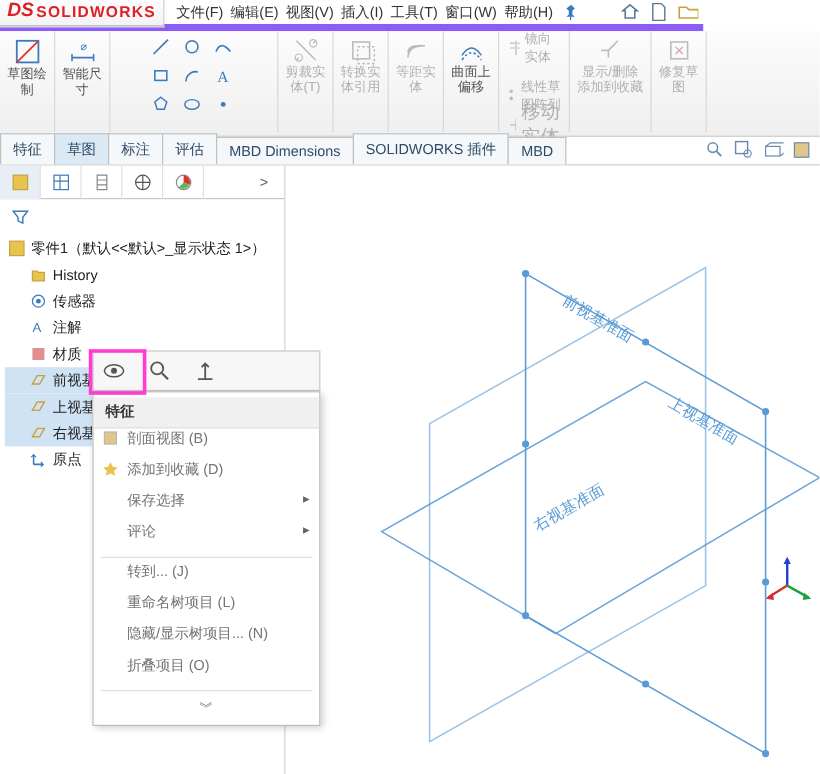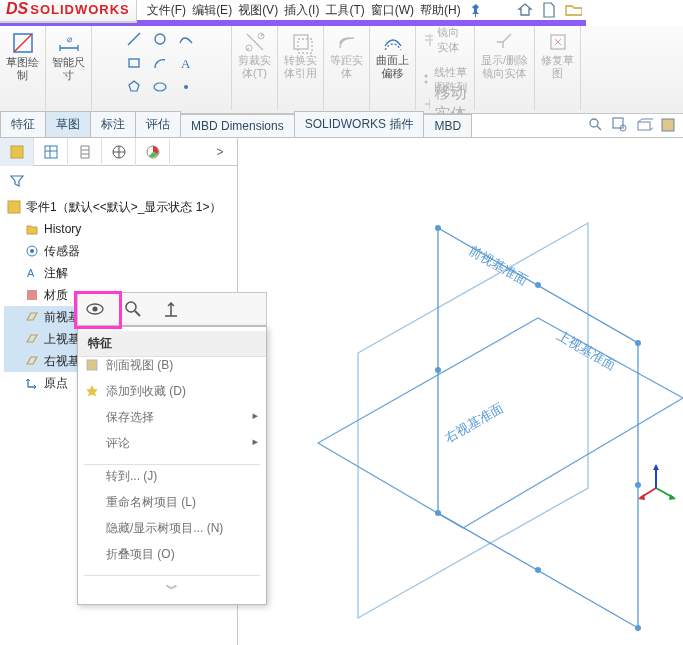--- a/index.html
+++ b/index.html
@@ -231,21 +231,21 @@
         <span style="color:#b0b0b0;font-size:16px">移动实体</span>
       </div>
   </div>
   <div class="rgroup">
     <div class="big disabled">
       <svg width="24" height="24">
           <path d="M4 12h6v6" stroke="#bbb" fill="none" stroke-width="1.3"></path>
           <path d="M10 12l8-8" stroke="#bbb" stroke-width="1.3"></path>
         </svg>
       <span style="white-space:pre">显示/删除
-镜向实体</span>
+添加到收藏</span>
     </div>
   </div>
   <div class="rgroup">
     <div class="big disabled">
       <svg width="24" height="24">
           <rect x="5" y="5" width="14" height="14" fill="none" stroke="#bbb" stroke-width="1.3"></rect>
           <path d="M9 9l6 6M15 9l-6 6" stroke="#d9a"></path>
         </svg>
       <span style="white-space:pre">修复草
 图</span>

